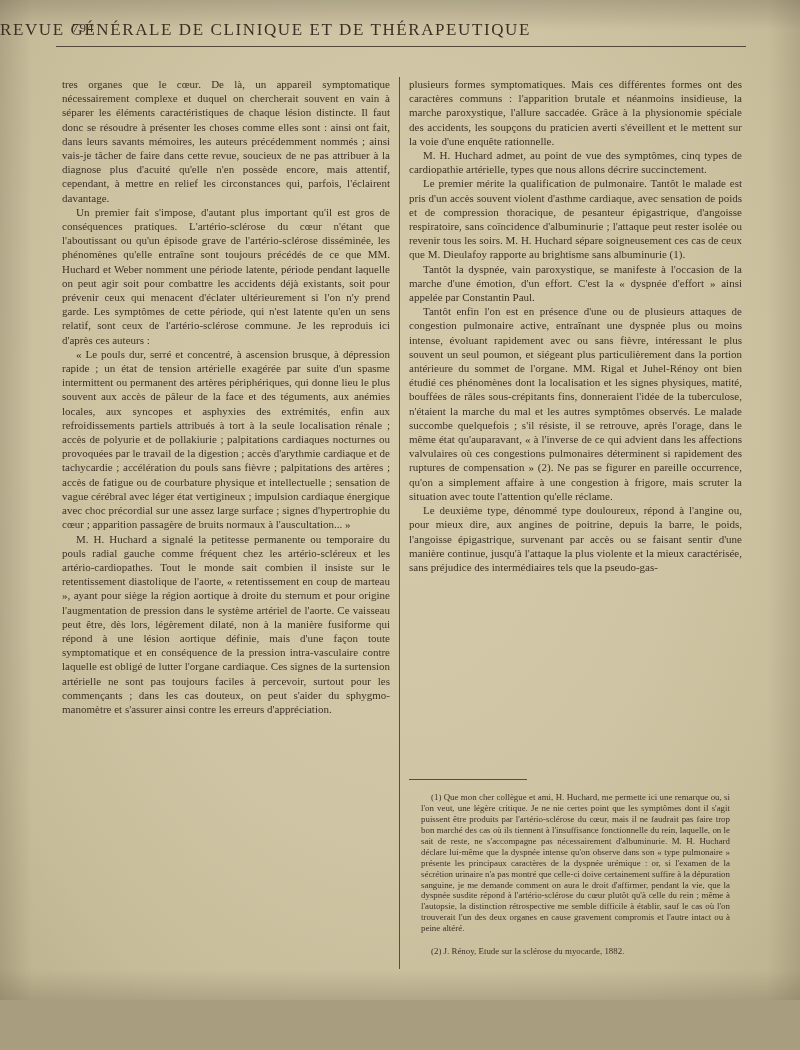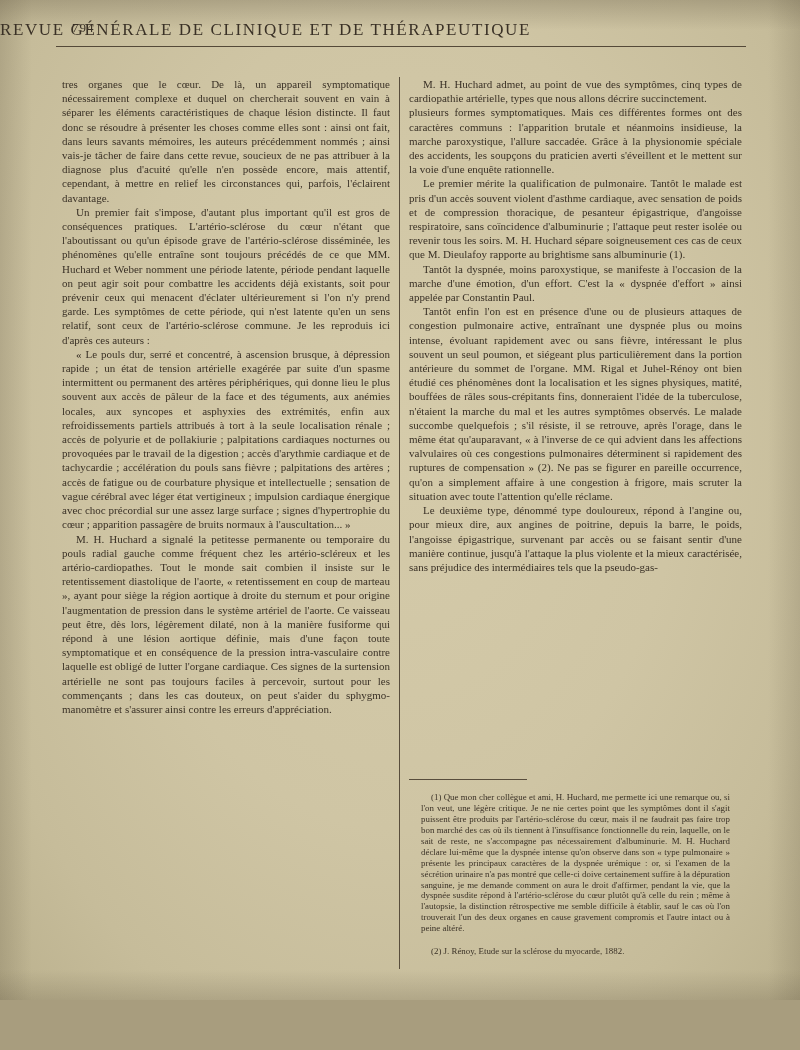--- a/index.html
+++ b/index.html
@@ -104,24 +104,24 @@
   <main class="columns">
 
     <section class="column column-left">
       <p class="para no-indent">tres organes que le cœur. De là, un appareil symptomatique nécessairement complexe et duquel on chercherait souvent en vain à séparer les éléments caractéristiques de chaque lésion distincte. Il faut donc se résoudre à présenter les choses comme elles sont : ainsi ont fait, dans leurs savants mémoires, les auteurs précédemment nommés ; ainsi vais-je tâcher de faire dans cette revue, soucieux de ne pas attribuer à la diagnose plus d'acuité qu'elle n'en possède encore, mais attentif, cependant, à mettre en relief les circonstances qui, parfois, l'éclairent davantage.</p>
       <p class="para">Un premier fait s'impose, d'autant plus important qu'il est gros de conséquences pratiques. L'artério-sclérose du cœur n'étant que l'aboutissant ou qu'un épisode grave de l'artério-sclérose disséminée, les phénomènes qu'elle entraîne sont toujours précédés de ce que MM. Huchard et Weber nomment une période latente, période pendant laquelle on peut agir soit pour combattre les accidents déjà existants, soit pour prévenir ceux qui menacent d'éclater ultérieurement si l'on n'y prend garde. Les symptômes de cette période, qui n'est latente qu'en un sens relatif, sont ceux de l'artério-sclérose commune. Je les reproduis ici d'après ces auteurs :</p>
       <p class="para">« Le pouls dur, serré et concentré, à ascension brusque, à dépression rapide ; un état de tension artérielle exagérée par suite d'un spasme intermittent ou permanent des artères périphériques, qui donne lieu le plus souvent aux accès de pâleur de la face et des téguments, aux anémies locales, aux syncopes et asphyxies des extrémités, enfin aux refroidissements partiels attribués à tort à la seule localisation rénale ; accès de polyurie et de pollakiurie ; palpitations cardiaques nocturnes ou provoquées par le travail de la digestion ; accès d'arythmie cardiaque et de tachycardie ; accélération du pouls sans fièvre ; palpitations des artères ; accès de fatigue ou de courbature physique et intellectuelle ; sensation de vague cérébral avec léger état vertigineux ; impulsion cardiaque énergique avec choc précordial sur une assez large surface ; signes d'hypertrophie du cœur ; apparition passagère de bruits normaux à l'auscultation... »</p>
       <p class="para">M. H. Huchard a signalé la petitesse permanente ou temporaire du pouls radial gauche comme fréquent chez les artério-scléreux et les artério-cardiopathes. Tout le monde sait combien il insiste sur le retentissement diastolique de l'aorte, « retentissement en coup de marteau », ayant pour siège la région aortique à droite du sternum et pour origine l'augmentation de pression dans le système artériel de l'aorte. Ce vaisseau peut être, dès lors, légèrement dilaté, non à la manière fusiforme qui répond à une lésion aortique définie, mais d'une façon toute symptomatique et en conséquence de la pression intra-vasculaire contre laquelle est obligé de lutter l'organe cardiaque. Ces signes de la surtension artérielle ne sont pas toujours faciles à percevoir, surtout pour les commençants ; dans les cas douteux, on peut s'aider du sphygmo-manomètre et s'assurer ainsi contre les erreurs d'appréciation.</p>
     </section>
 
     <section class="column column-right">
+      <p class="para no-indent">plusieurs formes symptomatiques. Mais ces différentes formes ont des caractères communs : l'apparition brutale et néanmoins insidieuse, la marche paroxystique, l'allure saccadée. Grâce à la physionomie spéciale des accidents, les soupçons du praticien averti s'éveillent et le mettent sur la voie d'une enquête rationnelle.</p>
       <p class="para">M. H. Huchard admet, au point de vue des symptômes, cinq types de cardiopathie artérielle, types que nous allons décrire succinctement.</p>
-      <p class="para no-indent">plusieurs formes symptomatiques. Mais ces différentes formes ont des caractères communs : l'apparition brutale et néanmoins insidieuse, la marche paroxystique, l'allure saccadée. Grâce à la physionomie spéciale des accidents, les soupçons du praticien averti s'éveillent et le mettent sur la voie d'une enquête rationnelle.</p>
       <p class="para">Le premier mérite la qualification de pulmonaire. Tantôt le malade est pris d'un accès souvent violent d'asthme cardiaque, avec sensation de poids et de compression thoracique, de pesanteur épigastrique, d'angoisse respiratoire, sans coïncidence d'albuminurie ; l'attaque peut rester isolée ou revenir tous les soirs. M. H. Huchard sépare soigneusement ces cas de ceux que M. Dieulafoy rapporte au brightisme sans albuminurie (1).</p>
-      <p class="para">Tantôt la dyspnée, moins paroxystique, se manifeste à l'occasion de la marche d'une émotion, d'un effort. C'est la « dyspnée d'effort » ainsi appelée par Constantin Paul.</p>
+      <p class="para">Tantôt la dyspnée, vain paroxystique, se manifeste à l'occasion de la marche d'une émotion, d'un effort. C'est la « dyspnée d'effort » ainsi appelée par Constantin Paul.</p>
       <p class="para">Tantôt enfin l'on est en présence d'une ou de plusieurs attaques de congestion pulmonaire active, entraînant une dyspnée plus ou moins intense, évoluant rapidement avec ou sans fièvre, intéressant le plus souvent un seul poumon, et siégeant plus particulièrement dans la portion antérieure du sommet de l'organe. MM. Rigal et Juhel-Rénoy ont bien étudié ces phénomènes dont la localisation et les signes physiques, matité, bouffées de râles sous-crépitants fins, donneraient l'idée de la tuberculose, n'étaient la marche du mal et les autres symptômes observés. Le malade succombe quelquefois ; s'il résiste, il se retrouve, après l'orage, dans le même état qu'auparavant, « à l'inverse de ce qui advient dans les affections valvulaires où ces congestions pulmonaires déterminent si rapidement des ruptures de compensation » (2). Ne pas se figurer en pareille occurrence, qu'on a simplement affaire à une congestion à frigore, mais scruter la situation avec toute l'attention qu'elle réclame.</p>
       <p class="para">Le deuxième type, dénommé type douloureux, répond à l'angine ou, pour mieux dire, aux angines de poitrine, depuis la barre, le poids, l'angoisse épigastrique, survenant par accès ou se faisant sentir d'une manière continue, jusqu'à l'attaque la plus violente et la mieux caractérisée, sans préjudice des intermédiaires tels que la pseudo-gas-</p>
 
       <div class="footnote-block">
         <hr class="footnote-rule">
         <p class="footnote">(1) Que mon cher collègue et ami, H. Huchard, me permette ici une remarque ou, si l'on veut, une légère critique. Je ne nie certes point que les symptômes dont il s'agit puissent être produits par l'artério-sclérose du cœur, mais il ne faudrait pas faire trop bon marché des cas où ils tiennent à l'insuffisance fonctionnelle du rein, laquelle, on le sait de reste, ne s'accompagne pas nécessairement d'albuminurie. M. H. Huchard déclare lui-même que la dyspnée intense qu'on observe dans son « type pulmonaire » présente les principaux caractères de la dyspnée urémique : or, si l'examen de la sécrétion urinaire n'a pas montré que celle-ci doive certainement suffire à la dépuration sanguine, je me demande comment on aura le droit d'affirmer, pendant la vie, que la dyspnée susdite répond à l'artério-sclérose du cœur plutôt qu'à celle du rein ; même à l'autopsie, la distinction rétrospective me semble difficile à établir, sauf le cas où l'on trouverait l'un des deux organes en cause gravement compromis et l'autre intact ou à peine altéré.</p>
         <p class="footnote">(2) J. Rénoy, Etude sur la sclérose du myocarde, 1882.</p>
       </div>
     </section>
 

